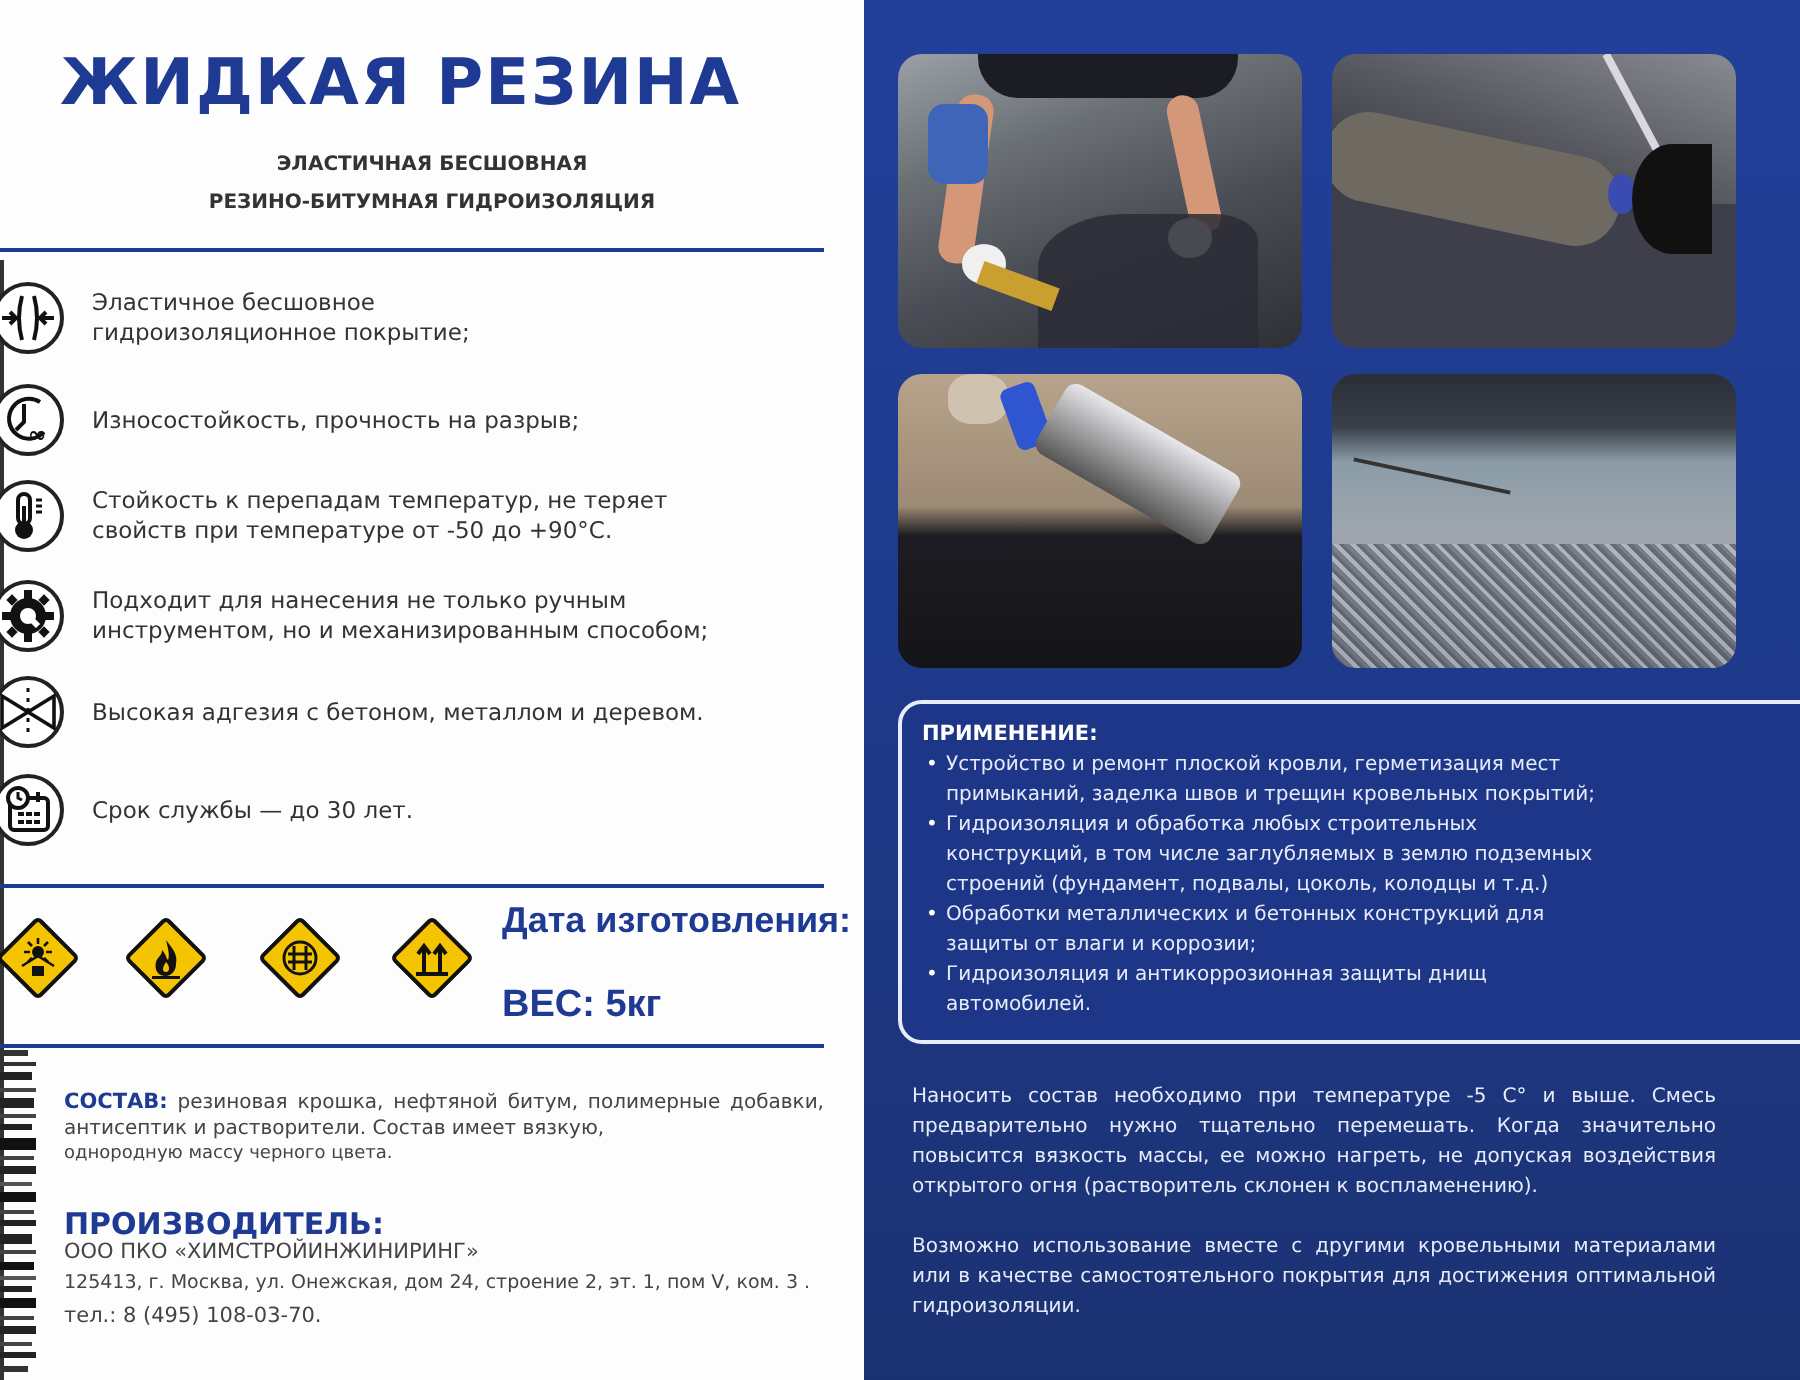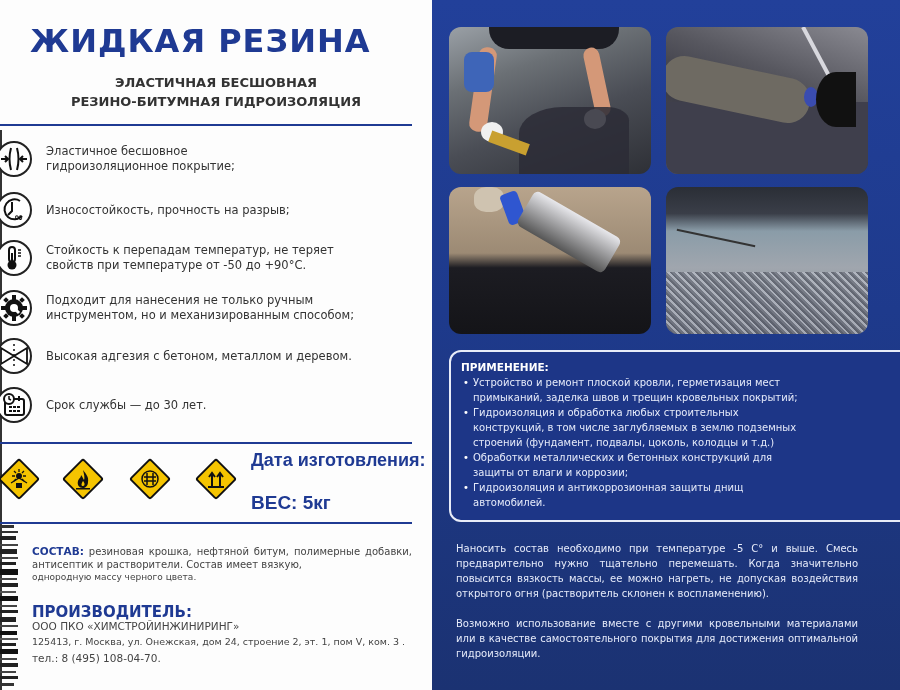--- a/index.html
+++ b/index.html
@@ -5,21 +5,21 @@
   * { box-sizing: border-box; margin: 0; padding: 0; }
   html, body { width: 900px; height: 690px; overflow: hidden; background: #ffffff; }
   body { position: relative; font-family: "DejaVu Sans", sans-serif; color: #2a2a2a; }
 
   .left { position: absolute; left: 0; top: 0; width: 432px; height: 690px; background: #fdfdfd; }
   .left-edge { position: absolute; left: 0; top: 130px; width: 2px; height: 560px; background: #333; }
 
   .title { position: absolute; left: 30px; top: 22px; font-family: "DejaVu Sans", sans-serif; font-weight: bold;
            font-size: 32px; color: #1f3a93; letter-spacing: 1px; white-space: nowrap; }
   .subtitle { position: absolute; left: 0; width: 432px; text-align: center; font-family: "DejaVu Sans", sans-serif;
-              font-weight: bold; font-size: 13px; color: #333; line-height: 19px; }
+              font-weight: bold; font-size: 10px; color: #333; line-height: 19px; }
   .subtitle.l1 { top: 73px; }
   .subtitle.l2 { top: 92px; }
 
   .rule { position: absolute; left: 0; height: 2px; background: #1f3a93; }
 
   .feat { position: absolute; left: 0; width: 425px; display: flex; align-items: center; }
   .feat .ic { width: 36px; height: 36px; border: 2px solid #222; border-radius: 50%; margin-left: -4px;
               display: flex; align-items: center; justify-content: center; flex-shrink: 0; background: #fff; }
   .feat .tx { margin-left: 14px; font-size: 11.5px; line-height: 15px; color: #333; }
 
@@ -247,21 +247,21 @@
   </div>
 
   <div class="compo">
     <span class="k">СОСТАВ:</span><span> резиновая крошка, нефтяной битум, полимерные добавки, антисептик и растворители. Состав имеет вязкую,</span>
     <div class="small">однородную массу черного цвета.</div>
   </div>
 
   <div class="maker-h">ПРОИЗВОДИТЕЛЬ:</div>
   <div class="maker-l" style="top:620px; font-size:10.5px;">ООО ПКО «ХИМСТРОЙИНЖИНИРИНГ»</div>
   <div class="maker-l" style="top:636px; font-size:9.5px;">125413, г. Москва, ул. Онежская, дом 24, строение 2, эт. 1, пом V, ком. 3 .</div>
-  <div class="maker-l" style="top:652px; font-size:10.5px;">тел.: 8 (495) 108-04-70.</div>
+  <div class="maker-l" style="top:652px; font-size:10.5px;">тел.: 8 (495) 108-03-70.</div>
 </div>
 
 <div class="right"></div>
 
 <div class="photo p1" title="Рабочий наносит покрытие шпателем">
   <div class="shape" style="left:40px;top:0;width:130px;height:22px;background:#1c1d24;border-radius:0 0 20px 20px;"></div>
   <div class="shape" style="left:25px;top:20px;width:18px;height:85px;background:#d49878;transform:rotate(8deg);border-radius:8px;"></div>
   <div class="shape" style="left:140px;top:20px;width:16px;height:70px;background:#d49878;transform:rotate(-12deg);border-radius:8px;"></div>
   <div class="shape" style="left:15px;top:25px;width:30px;height:40px;background:#3e65b8;border-radius:8px;"></div>
   <div class="shape" style="left:32px;top:95px;width:22px;height:20px;background:#f0f0f0;border-radius:50%;"></div>

